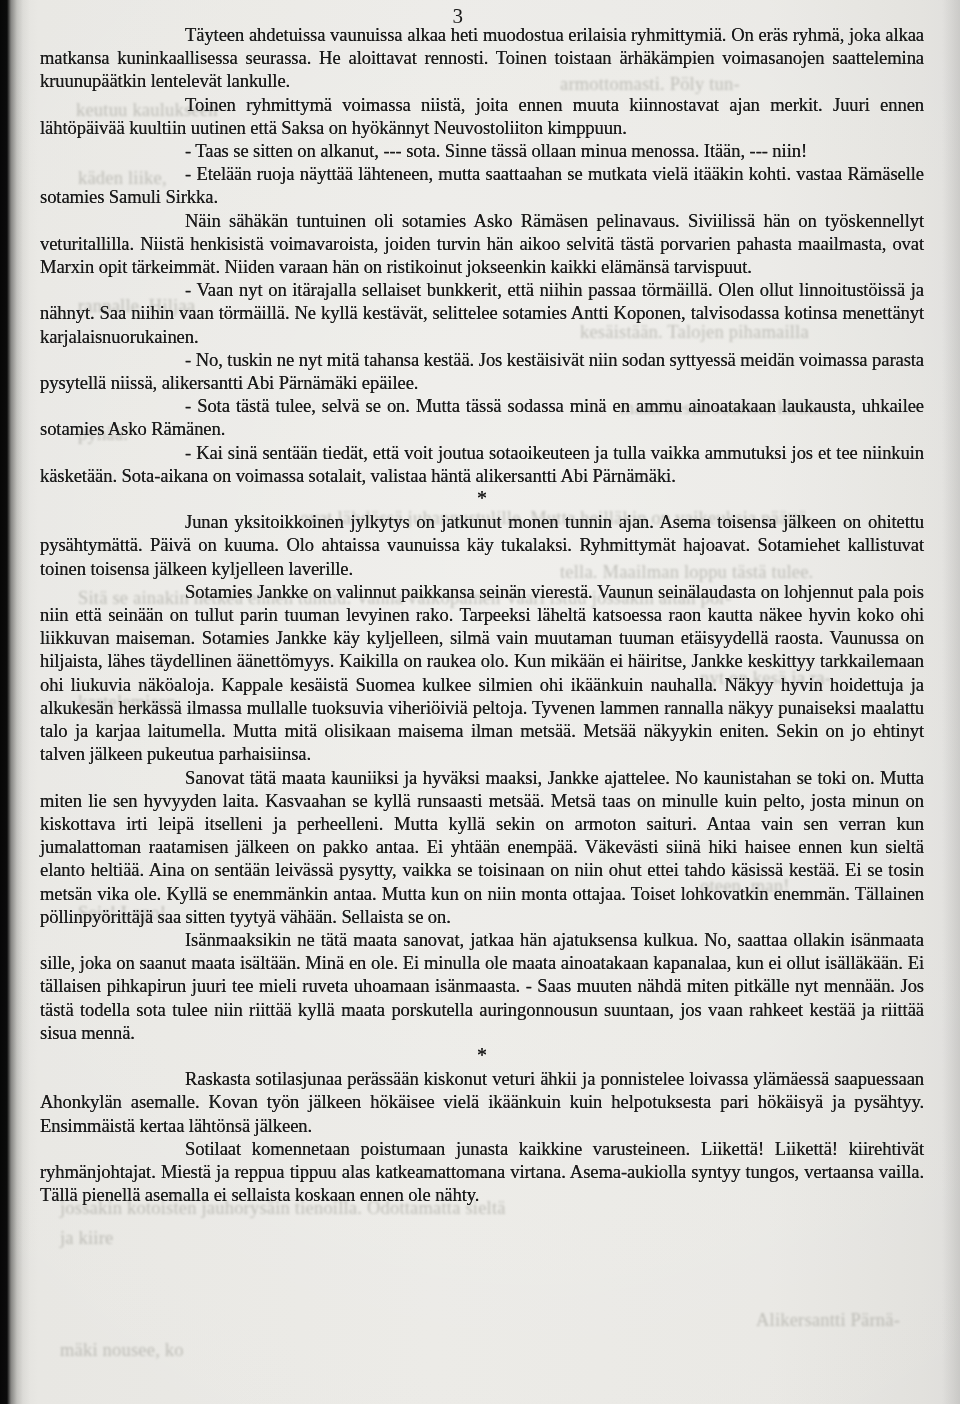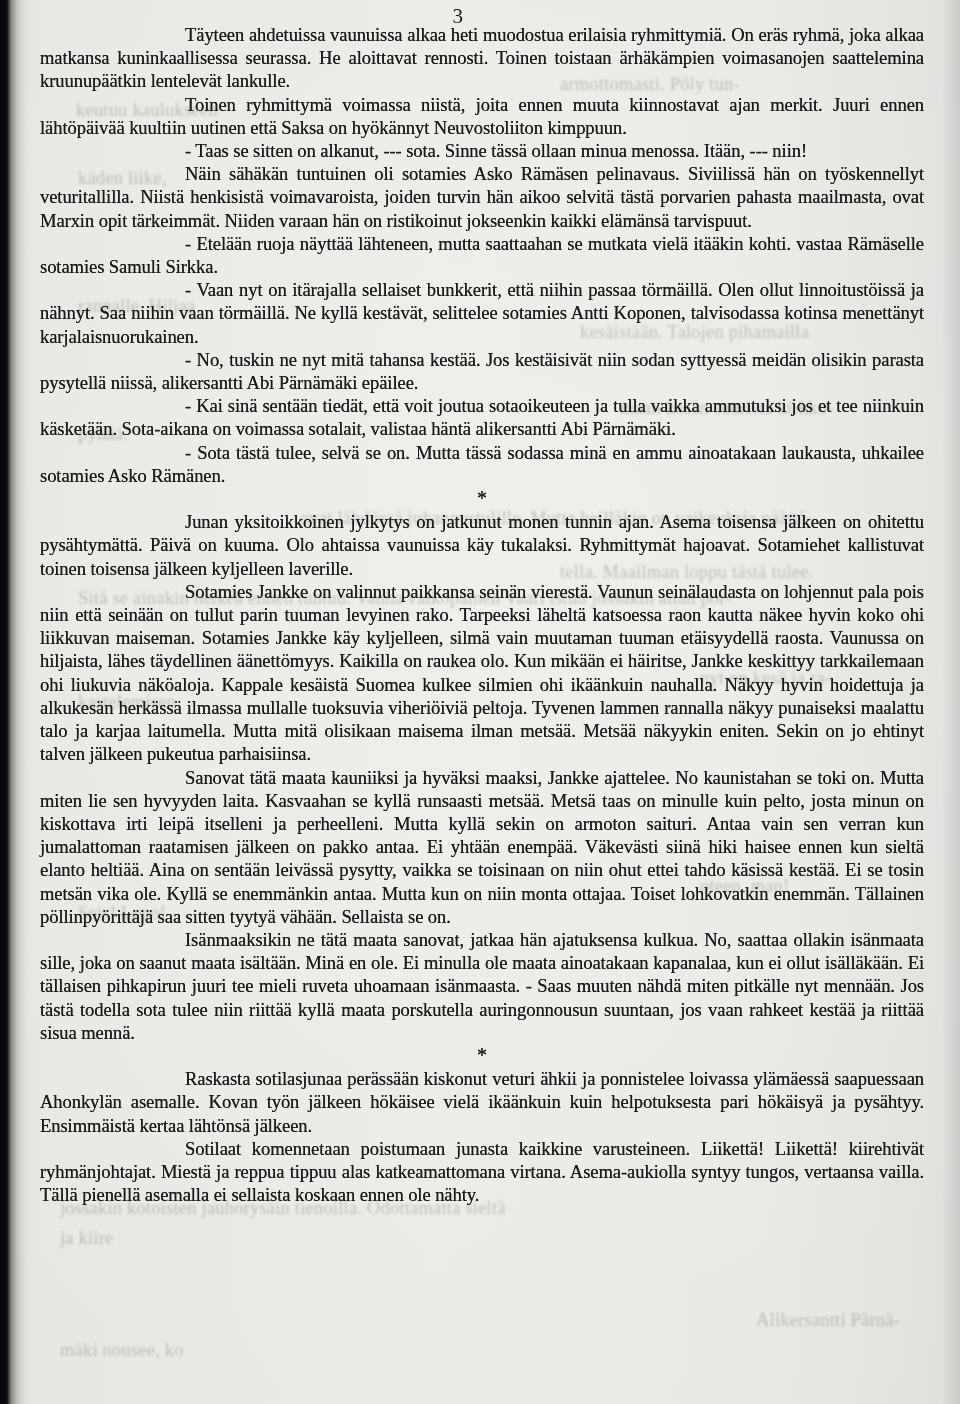--- a/index.html
+++ b/index.html
@@ -105,26 +105,26 @@
       <span class="ghost" style="left: 60px; top: 1198px;">jossakin kotoisten jauhorysäin tienoilla. Odottamatta sieltä</span>
       <span class="ghost" style="left: 60px; top: 1228px;">ja kiire</span>
       <span class="ghost" style="left: 756px; top: 1310px;">Alikersantti Pärnä-</span>
       <span class="ghost" style="left: 60px; top: 1340px;">mäki nousee, ko</span>
     </div>
   <div class="pageno">3</div>
   <div class="text-flow" id="text-flow">
       <p class="para">Täyteen ahdetuissa vaunuissa alkaa heti muodostua erilaisia ryhmittymiä. On eräs ryhmä, joka alkaa matkansa kuninkaallisessa seurassa. He aloittavat rennosti. Toinen toistaan ärhäkämpien voimasanojen saattelemina kruunupäätkin lentelevät lankulle.</p>
       <p class="para">Toinen ryhmittymä voimassa niistä, joita ennen muuta kiinnostavat ajan merkit. Juuri ennen lähtöpäivää kuultiin uutinen että Saksa on hyökännyt Neuvostoliiton kimppuun.</p>
       <p class="para">- Taas se sitten on alkanut, --- sota. Sinne tässä ollaan minua menossa. Itään, --- niin!</p>
+      <p class="para">- Etelään ruoja näyttää lähteneen, mutta saattaahan se mutkata vielä itääkin kohti. vastaa Rämäselle sotamies Samuli Sirkka.</p>
       <p class="para">Näin sähäkän tuntuinen oli sotamies Asko Rämäsen pelinavaus. Siviilissä hän on työskennellyt veturitallilla. Niistä henkisistä voimavaroista, joiden turvin hän aikoo selvitä tästä porvarien pahasta maailmasta, ovat Marxin opit tärkeimmät. Niiden varaan hän on ristikoinut jokseenkin kaikki elämänsä tarvispuut.</p>
-      <p class="para">- Etelään ruoja näyttää lähteneen, mutta saattaahan se mutkata vielä itääkin kohti. vastaa Rämäselle sotamies Samuli Sirkka.</p>
       <p class="para">- Vaan nyt on itärajalla sellaiset bunkkerit, että niihin passaa törmäillä. Olen ollut linnoitustöissä ja nähnyt. Saa niihin vaan törmäillä. Ne kyllä kestävät, selittelee sotamies Antti Koponen, talvisodassa kotinsa menettänyt karjalaisnuorukainen.</p>
-      <p class="para">- No, tuskin ne nyt mitä tahansa kestää. Jos kestäisivät niin sodan syttyessä meidän olisikin parasta pysytellä niissä, alikersantti Abi Pärnämäki epäilee.</p>
+      <p class="para">- No, tuskin ne nyt mitä tahansa kestää. Jos kestäisivät niin sodan syttyessä meidän voimassa parasta pysytellä niissä, alikersantti Abi Pärnämäki epäilee.</p>
+      <p class="para">- Sota tästä tulee, selvä se on. Mutta tässä sodassa minä en ammu ainoatakaan laukausta, uhkailee sotamies Asko Rämänen.</p>
       <p class="para">- Kai sinä sentään tiedät, että voit joutua sotaoikeuteen ja tulla vaikka ammutuksi jos et tee niinkuin käsketään. Sota-aikana on voimassa sotalait, valistaa häntä alikersantti Abi Pärnämäki.</p>
-      <p class="para">- Sota tästä tulee, selvä se on. Mutta tässä sodassa minä en ammu ainoatakaan laukausta, uhkailee sotamies Asko Rämänen.</p>
       <p class="sep">*</p>
       <p class="para">Junan yksitoikkoinen jylkytys on jatkunut monen tunnin ajan. Asema toisensa jälkeen on ohitettu pysähtymättä. Päivä on kuuma. Olo ahtaissa vaunuissa käy tukalaksi. Ryhmittymät hajoavat. Sotamiehet kallistuvat toinen toisensa jälkeen kyljelleen laverille.</p>
       <p class="para">Sotamies Jankke on valinnut paikkansa seinän vierestä. Vaunun seinälaudasta on lohjennut pala pois niin että seinään on tullut parin tuuman levyinen rako. Tarpeeksi läheltä katsoessa raon kautta näkee hyvin koko ohi liikkuvan maiseman. Sotamies Jankke käy kyljelleen, silmä vain muutaman tuuman etäisyydellä raosta. Vaunussa on hiljaista, lähes täydellinen äänettömyys. Kaikilla on raukea olo. Kun mikään ei häiritse, Jankke keskittyy tarkkailemaan ohi liukuvia näköaloja. Kappale kesäistä Suomea kulkee silmien ohi ikäänkuin nauhalla. Näkyy hyvin hoidettuja ja alkukesän herkässä ilmassa mullalle tuoksuvia viheriöiviä peltoja. Tyvenen lammen rannalla näkyy punaiseksi maalattu talo ja karjaa laitumella. Mutta mitä olisikaan maisema ilman metsää. Metsää näkyykin eniten. Sekin on jo ehtinyt talven jälkeen pukeutua parhaisiinsa.</p>
       <p class="para">Sanovat tätä maata kauniiksi ja hyväksi maaksi, Jankke ajattelee. No kaunistahan se toki on. Mutta miten lie sen hyvyyden laita. Kasvaahan se kyllä runsaasti metsää. Metsä taas on minulle kuin pelto, josta minun on kiskottava irti leipä itselleni ja perheelleni. Mutta kyllä sekin on armoton saituri. Antaa vain sen verran kun jumalattoman raatamisen jälkeen on pakko antaa. Ei yhtään enempää. Väkevästi siinä hiki haisee ennen kun sieltä elanto heltiää. Aina on sentään leivässä pysytty, vaikka se toisinaan on niin ohut ettei tahdo käsissä kestää. Ei se tosin metsän vika ole. Kyllä se enemmänkin antaa. Mutta kun on niin monta ottajaa. Toiset lohkovatkin enemmän. Tällainen pöllinpyörittäjä saa sitten tyytyä vähään. Sellaista se on.</p>
       <p class="para">Isänmaaksikin ne tätä maata sanovat, jatkaa hän ajatuksensa kulkua. No, saattaa ollakin isänmaata sille, joka on saanut maata isältään. Minä en ole. Ei minulla ole maata ainoatakaan kapanalaa, kun ei ollut isälläkään. Ei tällaisen pihkapirun juuri tee mieli ruveta uhoamaan isänmaasta. - Saas muuten nähdä miten pitkälle nyt mennään. Jos tästä todella sota tulee niin riittää kyllä maata porskutella auringonnousun suuntaan, jos vaan rahkeet kestää ja riittää sisua mennä.</p>
       <p class="sep">*</p>
       <p class="para">Raskasta sotilasjunaa perässään kiskonut veturi ähkii ja ponnistelee loivassa ylämäessä saapuessaan Ahonkylän asemalle. Kovan työn jälkeen hökäisee vielä ikäänkuin kuin helpotuksesta pari hökäisyä ja pysähtyy. Ensimmäistä kertaa lähtönsä jälkeen.</p>
       <p class="para">Sotilaat komennetaan poistumaan junasta kaikkine varusteineen. Liikettä! Liikettä! kiirehtivät ryhmänjohtajat. Miestä ja reppua tippuu alas katkeamattomana virtana. Asema-aukiolla syntyy tungos, vertaansa vailla. Tällä pienellä asemalla ei sellaista koskaan ennen ole nähty.</p>
     </div>
   <div class="spine-shadow"></div>

